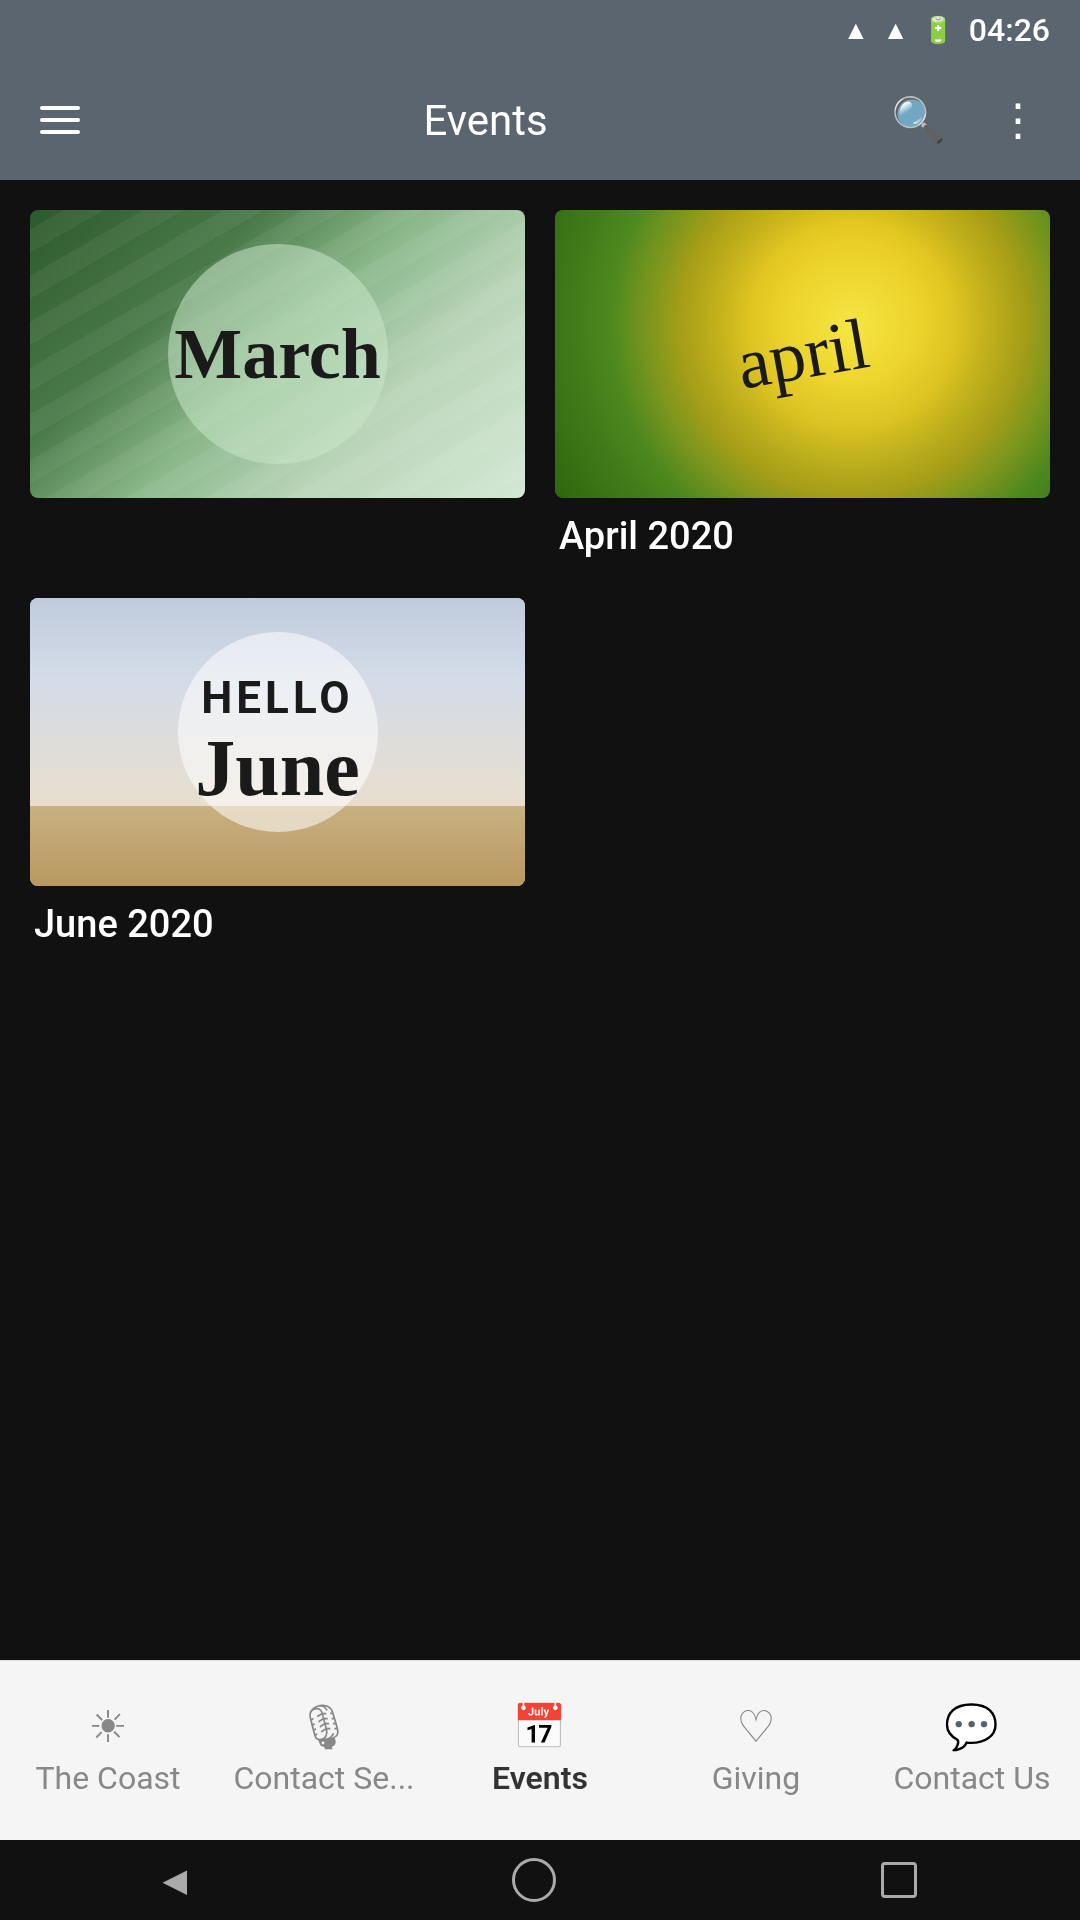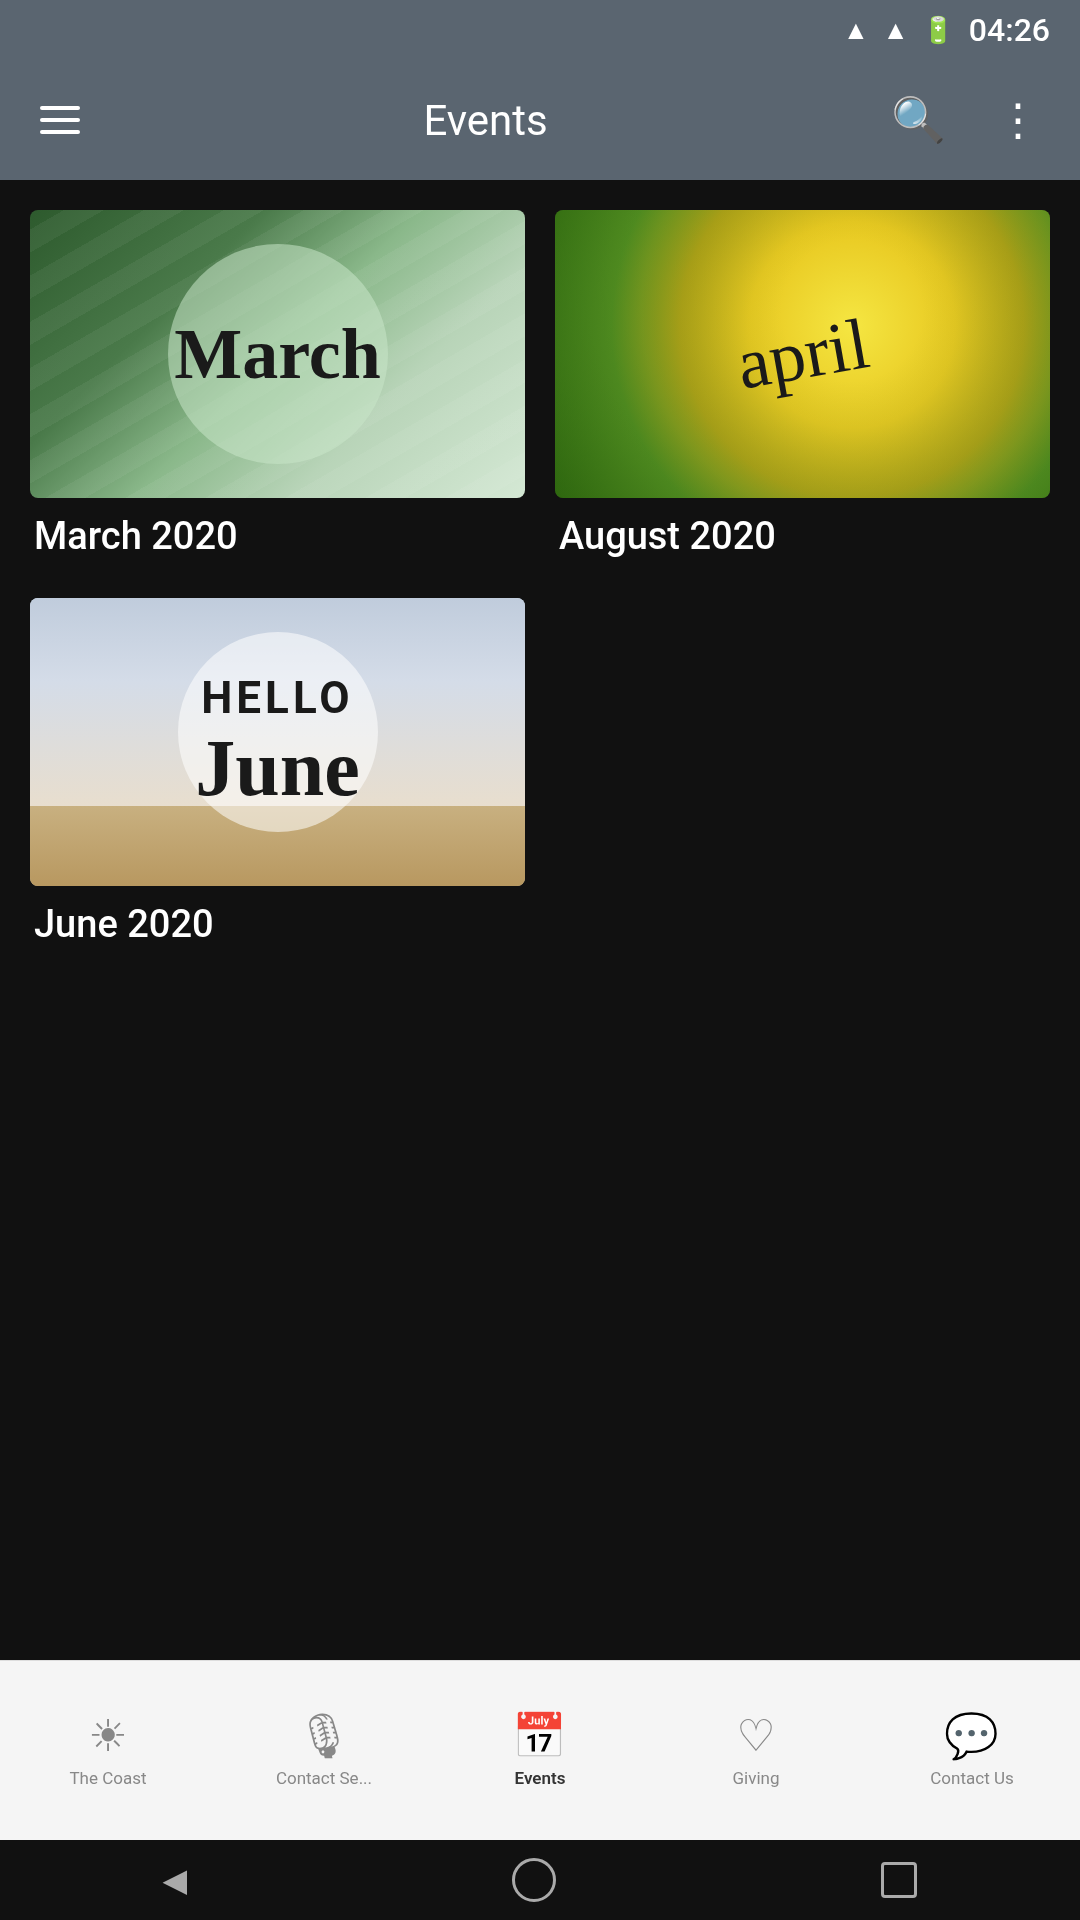--- a/index.html
+++ b/index.html
@@ -259,21 +259,21 @@
     }
     .nav-icon {
       font-size: 48px;
       color: #888;
       line-height: 1;
     }
     .nav-item.active .nav-icon {
       color: #333;
     }
     .nav-label {
-      font-size: 17px;
+      font-size: 32px;
       color: #888;
       text-align: left;
     }
     .nav-item.active .nav-label {
       color: #333;
     }
 
     
     .android-nav {
       position: absolute;
@@ -334,28 +334,27 @@
 
 <div class="main-content">
   <div class="events-grid">
 
     <div class="event-card">
       <div class="event-image march-bg">
         <div class="march-circle">
           <span class="march-text">March</span>
         </div>
       </div>
-      <span class="event-label">March 2020</span>
     </div>
 
     <div class="event-card">
       <div class="event-image april-bg">
         <span class="april-text-overlay">april</span>
       </div>
-      <span class="event-label">August 2020</span>
+      <span class="event-label">April 2020</span>
     </div>
 
 
     <div class="event-card">
       <div class="event-image june-bg">
 
         <div style="position:absolute;inset:0;overflow:hidden;">
           <div style="position:absolute;left:5%;bottom:0;width:14px;height:85%;background:linear-gradient(180deg,#1a1a1a,#2a2a2a);border-radius:6px;"></div>
           <div style="position:absolute;left:18%;bottom:0;width:12px;height:90%;background:linear-gradient(180deg,#1a1a1a,#2a2a2a);border-radius:6px;transform:rotate(-5deg);transform-origin:bottom;"></div>
           <div style="position:absolute;right:8%;bottom:0;width:14px;height:88%;background:linear-gradient(180deg,#1a1a1a,#2a2a2a);border-radius:6px;transform:rotate(3deg);transform-origin:bottom;"></div>

